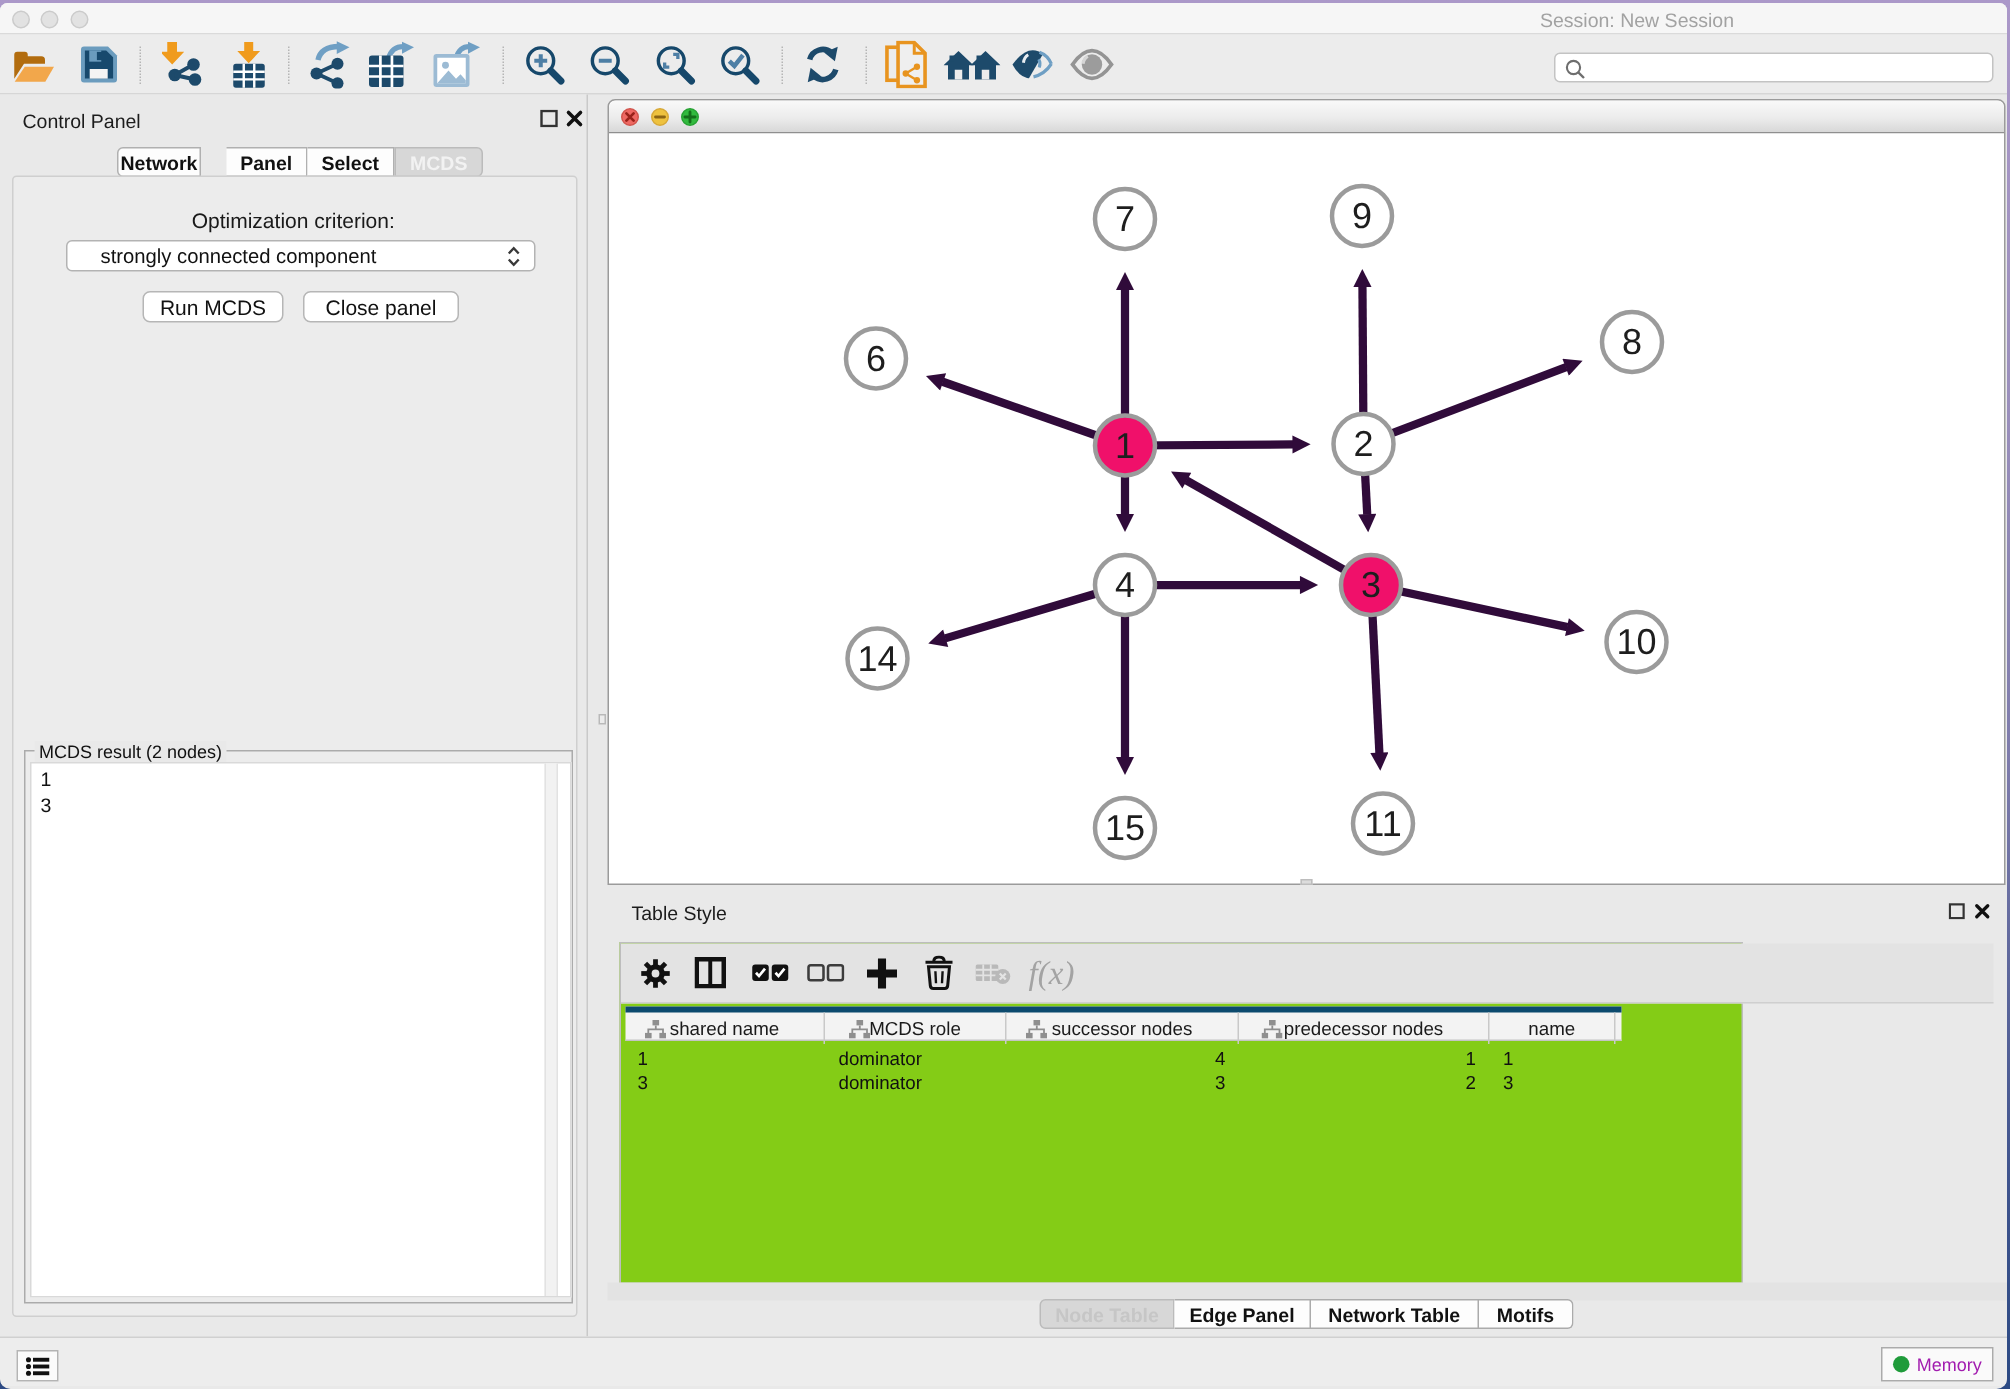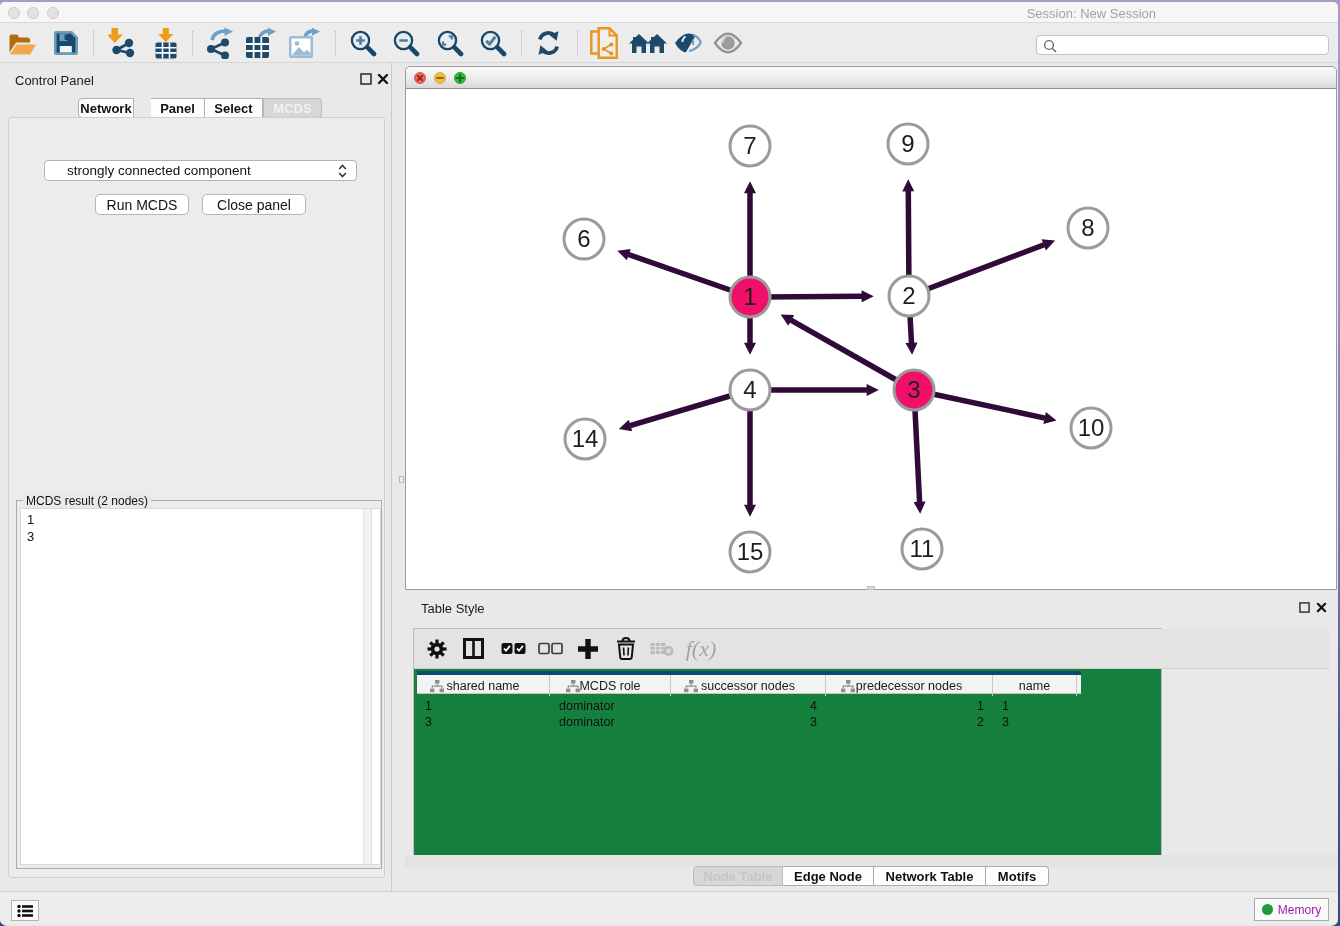--- a/index.html
+++ b/index.html
@@ -25,21 +25,21 @@
 #mcdsin{position:absolute;left:3px;top:7px;width:361px;height:357px;background:#fff;border:1px solid #d9d9d9}
 #mcdssb{position:absolute;right:8px;top:0;width:9px;height:100%;background:#f2f2f2;border-left:1px solid #e2e2e2;border-right:1px solid #e2e2e2}
 
 #netwin{position:absolute;left:405px;top:64px;width:932px;height:524px;background:#fff;border:1px solid #9b9b9b;border-radius:5px 5px 0 0}
 #nettitle{position:absolute;left:0;top:0;width:930px;height:22px;background:linear-gradient(180deg,#f9f9f9,#ececec 55%,#d8d8d8);border-bottom:1px solid #8f8f8f;border-radius:5px 5px 0 0}
 .tfl{position:absolute;top:5px;width:12px;height:12px;border-radius:50%}
 #netlbl{position:absolute;left:0;top:4px;width:930px;text-align:center;font-size:12px;font-weight:bold;color:#1a1a1a;letter-spacing:1px}
 
 #tpanel{position:absolute;left:405px;top:594px;width:933px;height:297px;background:#e9e9e9}
 #tphead{position:absolute;left:16px;top:5px;font-size:13px;color:#1c1c1c}
-#tbox{position:absolute;left:8px;top:32px;width:749px;height:228px;background:#15803d;border:1px solid #bdbdbd}
+#tbox{position:absolute;left:8px;top:32px;width:749px;height:228px;background:#84cc16;border:1px solid #bdbdbd}
 #ttoolbar{position:absolute;left:0;top:0;width:915px;height:40px;background:#e3e3e3;border-bottom:1px solid #cfcfcf}
 .tti{position:absolute;top:0;height:39px;display:flex;align-items:center;justify-content:center}
 #thead{position:absolute;left:3px;top:42px;width:664px;height:23px;background:#f3f3f3;border-top:4px solid #0c4a6e;border-bottom:1px solid #c4c4c4}
 .thcell{position:absolute;top:0;height:21px;border-right:1px solid #c9c9c9;display:flex;align-items:center;justify-content:center;font-size:12.5px;color:#1a1a1a}
 .trow{position:absolute;font-size:12.5px;color:#111;height:16px;line-height:16px}
 .btab{position:absolute;top:0;height:20px;font-size:13px;font-weight:bold;color:#111;background:#fdfdfd;border:1px solid #ababab;display:flex;align-items:center;justify-content:center}
 
 #sbar{position:absolute;left:0;top:889px;width:1338px;height:33px;background:#ededed;border-top:1px solid #d0d0d0}
 #sbtn{position:absolute;left:11px;top:8px;width:28px;height:21px;background:#fbfbfb;border:1px solid #b4b4b4}
 #membtn{position:absolute;left:1254px;top:6px;width:75px;height:23px;background:#fafafa;border:1px solid #ababab;font-size:12px;color:#a21caf;display:flex;align-items:center;justify-content:center;gap:5px}
@@ -204,20 +204,21 @@
         <rect x="1" y="1" width="10" height="10" fill="none" stroke="#333" stroke-width="1.6"></rect>
       </svg>
     <svg class="abs" style="left:377px;top:10px" width="12" height="12" viewBox="0 0 12 12">
         <path d="M2 2 L10 10 M10 2 L2 10" stroke="#111" stroke-width="2.4" stroke-linecap="round"></path>
       </svg>
     <div class="tab" style="left:78px;width:56px;border-radius:4px 0 0 4px">Network</div>
     <div class="tab" style="left:151px;width:54px;border-left:none">Panel</div>
     <div class="tab" style="left:205px;width:58px;border-left:none">Select</div>
     <div class="tab" style="left:263px;width:59px;background:#d7d7d7;color:#f2f2f2;border-color:#bbb;border-radius:0 4px 4px 0">MCDS</div>
     <div id="tabpane"></div>
+    <div id="optlbl">Optimization criterion:</div>
     <div id="combo">strongly connected component
       <svg class="abs" style="right:9px;top:3px" width="9" height="14" viewBox="0 0 9 14">
           <path d="M1.2 5 L4.5 1.5 L7.8 5" fill="none" stroke="#3a3a3a" stroke-width="1.6"></path>
           <path d="M1.2 9 L4.5 12.5 L7.8 9" fill="none" stroke="#3a3a3a" stroke-width="1.6"></path>
         </svg>
     </div>
     <div class="btn" style="left:95px;width:94px">Run MCDS</div>
     <div class="btn" style="left:202px;width:104px">Close panel</div>
     <div id="mcdsbox">
       <div id="mcdslbl">MCDS result (2 nodes)</div>
@@ -404,21 +405,21 @@
       <div class="trow" style="left:409px;top:69px;width:161px;text-align:right">1</div>
       <div class="trow" style="left:588px;top:69px">1</div>
       <div class="trow" style="left:11px;top:85px">3</div>
       <div class="trow" style="left:145px;top:85px">dominator</div>
       <div class="trow" style="left:254px;top:85px;width:149px;text-align:right">3</div>
       <div class="trow" style="left:409px;top:85px;width:161px;text-align:right">2</div>
       <div class="trow" style="left:588px;top:85px">3</div>
     </div>
     <div class="abs" style="left:0;top:259px;width:933px;height:12px;background:#e3e3e3"></div>
       <div class="btab" style="left:288px;top:270px;width:90px;background:#d7d7d7;color:#c6c6c6;border-radius:4px 0 0 4px;border-color:#bbb">Node Table</div>
-    <div class="btab" style="left:378px;top:270px;width:91px;border-left:none">Edge Node</div>
+    <div class="btab" style="left:378px;top:270px;width:91px;border-left:none">Edge Panel</div>
     <div class="btab" style="left:469px;top:270px;width:112px;border-left:none">Network Table</div>
     <div class="btab" style="left:581px;top:270px;width:63px;border-left:none;border-radius:0 4px 4px 0">Motifs</div>
   </div>
   <div id="sbar">
     <div id="sbtn">
         <svg class="abs" style="left:5px;top:3px" width="16" height="14" viewBox="0 0 16 14">
           <g fill="#111">
             <circle cx="2" cy="2.5" r="1.7"></circle>
             <circle cx="2" cy="7" r="1.7"></circle>
             <circle cx="2" cy="11.5" r="1.7"></circle>

